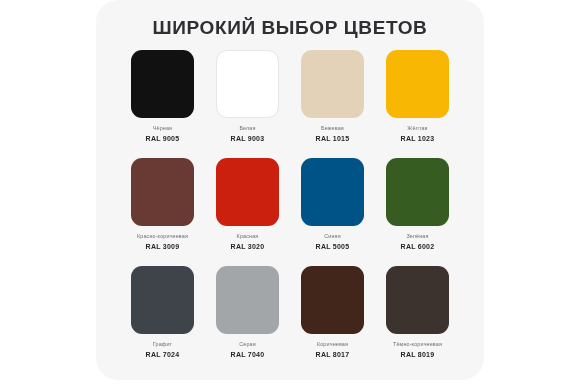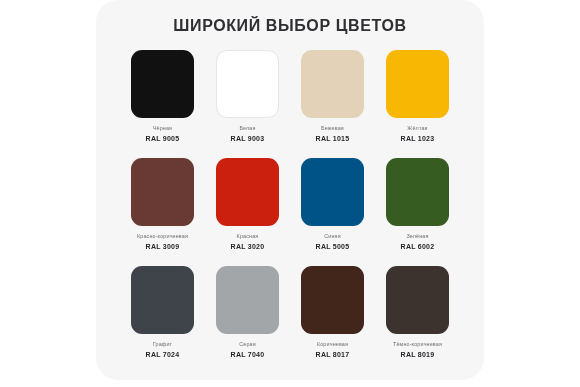--- a/index.html
+++ b/index.html
@@ -25,21 +25,21 @@
     border-radius: 22px;
     box-sizing: border-box;
   }
 
   .card-title {
     position: absolute;
     left: 0;
     top: 17px;
     width: 388px;
     text-align: center;
-    font-size: 16px;
+    font-size: 19px;
     font-weight: bold;
     letter-spacing: 0.6px;
     color: #2f2f33;
     font-family: "Liberation Sans", sans-serif;
     white-space: nowrap;
   }
 
   .grid {
     position: absolute;
     left: 24px;

